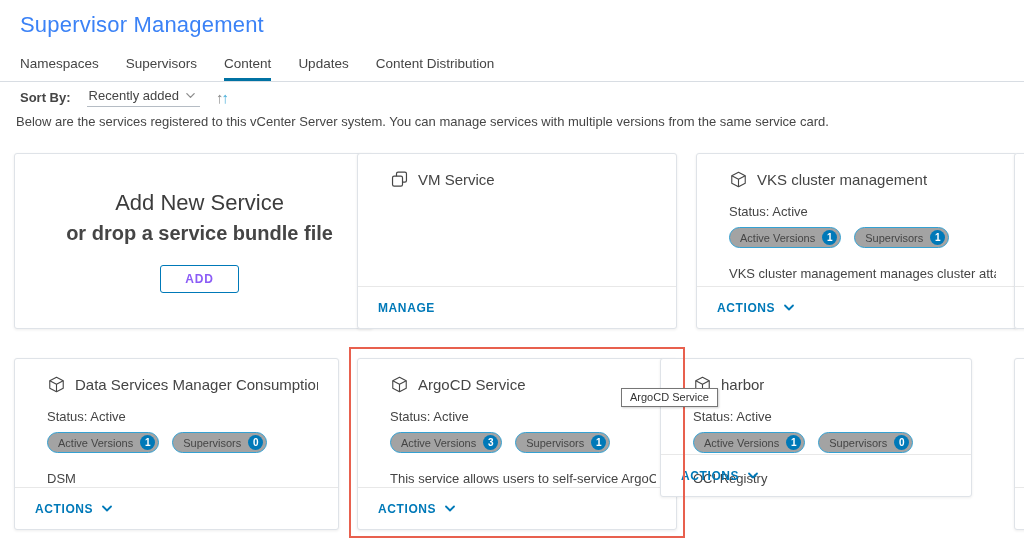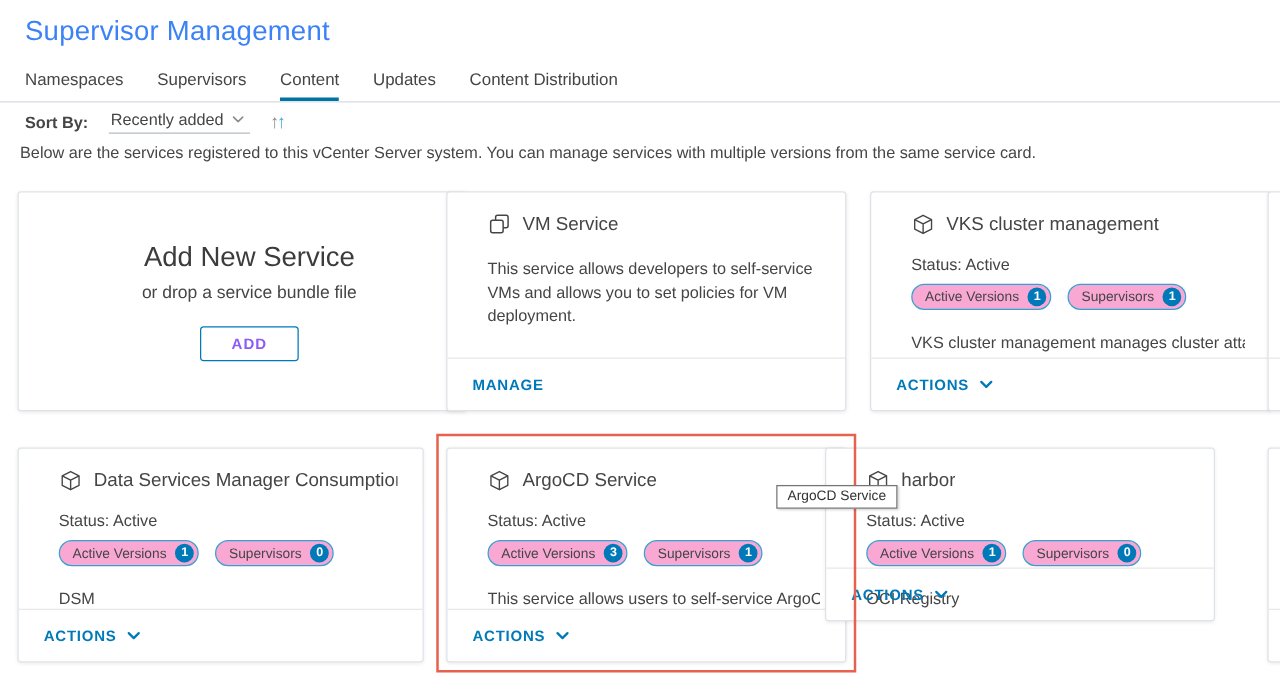--- a/index.html
+++ b/index.html
@@ -47,21 +47,21 @@
   .card-head { display:flex; align-items:center; gap:9px; }
   .card-title {
     font-size:15px; font-weight:500; color:#454545;
     white-space:nowrap; overflow:hidden; max-width:260px;
   }
   .icon { display:inline-flex; flex:none; }
   .status-line { font-size:13px; margin-top:15px; }
   .badge-row { display:flex; gap:13px; margin-top:8px; }
   .badge {
     display:inline-flex; align-items:center; gap:7px;
-    border:1px solid #35a1d2; border-radius:12px; background:#f9a8d4;
+    border:1px solid #35a1d2; border-radius:12px; background:#a3a3a3;
     padding:2px 3px 2px 10px; font-size:11px; color:#454545; height:21px;
   }
   .badge-count {
     width:15px; height:15px; border-radius:50%; background:#0079b8;
     color:#fff; font-size:10px; font-weight:700;
     display:flex; align-items:center; justify-content:center;
   }
   .card-desc { font-size:13px; line-height:1.45; margin-top:17px; color:#454545;
     white-space:normal; }
   .desc-1line { white-space:nowrap; overflow:hidden; }
@@ -72,21 +72,21 @@
   }
   .action-link {
     color:#0079b8; font-size:12px; font-weight:700; letter-spacing:.6px;
     display:inline-flex; align-items:center; gap:8px; cursor:pointer;
   }
   .add-card-inner {
     height:100%; display:flex; flex-direction:column;
     align-items:center; justify-content:center;
   }
   .add-title { font-size:22px; font-weight:500; color:#3c3c3c; }
-  .add-sub { font-size:14px; margin-top:6px; }
+  .add-sub { font-size:20px; margin-top:6px;font-weight:bold; }
   .add-btn {
     margin-top:20px; background:#fff; border:1px solid #0079b8; color:#8b5cf6;
     border-radius:3px; font-size:12px; font-weight:700; letter-spacing:.8px;
     padding:6px 24px; cursor:pointer; font-family:"Liberation Sans",sans-serif;
   }
   .highlight-box {
     position:absolute; left:349px; top:347px; width:336px; height:191px;
     border:2px solid #e8604e; pointer-events:none; z-index:5;
   }
   .tooltip {
@@ -145,21 +145,20 @@
   <div class="card-body">
     <div class="card-head">
       <span class="icon">
         <svg width="19" height="19" viewBox="0 0 24 24">
           <rect x="8.2" y="2.8" width="12.6" height="12.6" rx="2" fill="none" stroke="#454545" stroke-width="1.5"></rect>
           <rect x="3.2" y="7.8" width="12.6" height="12.6" rx="2" fill="#ffffff" stroke="#454545" stroke-width="1.5"></rect>
         </svg>
       </span>
       <span class="card-title">VM Service</span>
     </div>
-    <div class="card-desc" style="max-width:282px;">This service allows developers to self-service VMs and allows you to set policies for VM deployment.</div>
   </div>
   <div class="card-footer">
     <span class="action-link">
       <span>MANAGE</span>
     </span>
   </div>
 </div>
 
 <div class="card" style="left:696px;top:153px;width:321px;height:176px;">
   <div class="card-body">

